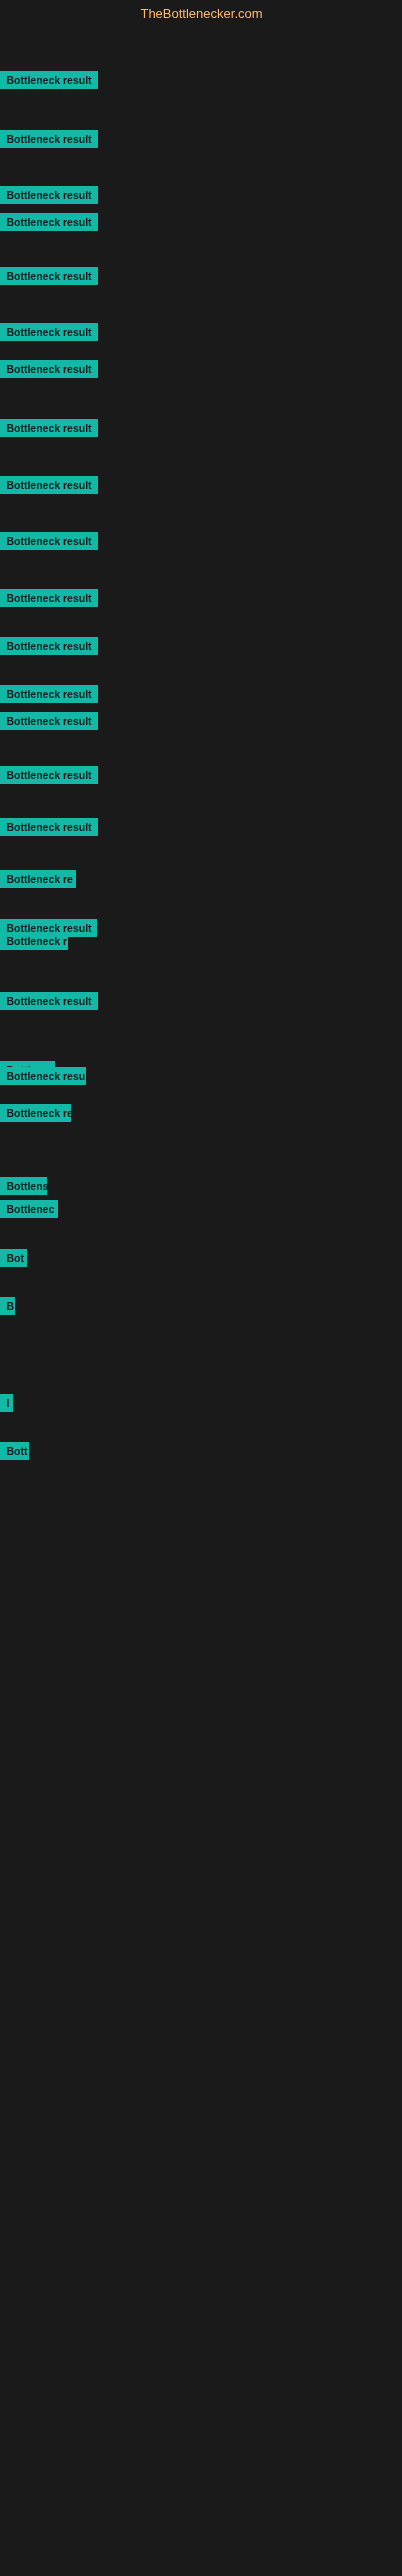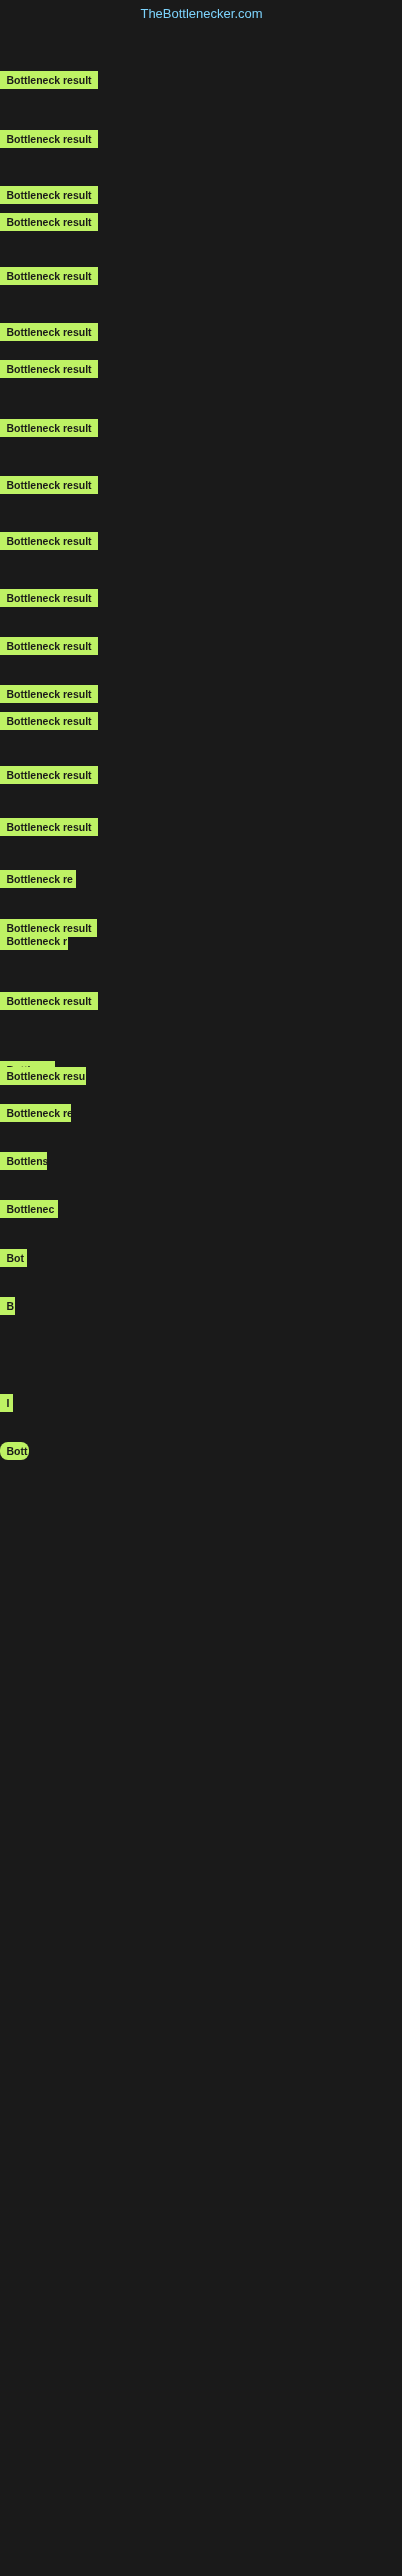--- a/index.html
+++ b/index.html
@@ -9,31 +9,31 @@
     }
     body {
       width: 403px;
       min-height: 2576px;
       background-color: #1a1a1a;
       font-family: Arial, sans-serif;
       position: relative;
     }
     .site-title {
       text-align: center;
-      color: #7dd3fc;
+      color: #fdba74;
       font-size: 13px;
       padding: 6.4px 0 3.2px 0;
       font-weight: normal;
     }
     .bottleneck-item {
       position: absolute;
       left: 0;
     }
     .bottleneck-label {
-      background-color: #bef264;
+      background-color: #14b8a6;
       color: #1a1a1a;
       font-size: 10.5px;
       font-weight: bold;
       padding: 3.2px 6.4px;
       display: inline-block;
       white-space: nowrap;
       overflow: hidden;
     }
   </style>
 </head>
@@ -58,20 +58,20 @@
     <div class="bottleneck-item" style="top: 687px;"><span class="bottleneck-label" style="max-width: 109px;">Bottleneck result</span></div>
     <div class="bottleneck-item" style="top: 741px;"><span class="bottleneck-label" style="max-width: 105px;">Bottleneck result</span></div>
     <div class="bottleneck-item" style="top: 793px;"><span class="bottleneck-label" style="max-width: 103px;">Bottleneck result</span></div>
     <div class="bottleneck-item" style="top: 845px;"><span class="bottleneck-label" style="max-width: 76px;">Bottleneck re</span></div>
     <div class="bottleneck-item" style="top: 894px;"><span class="bottleneck-label" style="max-width: 97px;">Bottleneck result</span></div>
     <div class="bottleneck-item" style="top: 907px;"><span class="bottleneck-label" style="max-width: 68px;">Bottleneck r</span></div>
     <div class="bottleneck-item" style="top: 967px;"><span class="bottleneck-label" style="max-width: 102px;">Bottleneck result</span></div>
     <div class="bottleneck-item" style="top: 1036px;"><span class="bottleneck-label" style="max-width: 55px;">Bottlenec</span></div>
     <div class="bottleneck-item" style="top: 1042px;"><span class="bottleneck-label" style="max-width: 86px;">Bottleneck result</span></div>
     <div class="bottleneck-item" style="top: 1079px;"><span class="bottleneck-label" style="max-width: 71px;">Bottleneck re</span></div>
-    <div class="bottleneck-item" style="top: 1127px;"><span class="bottleneck-label" style="max-width: 47px;">Bottlens</span></div>
+    <div class="bottleneck-item" style="top: 1127px;"><span class="bottleneck-label" style="max-width: 47px; margin-top: 25px;">Bottlens</span></div>
     <div class="bottleneck-item" style="top: 1175px;"><span class="bottleneck-label" style="max-width: 58px;">Bottlenec</span></div>
     <div class="bottleneck-item" style="top: 1224px;"><span class="bottleneck-label" style="max-width: 27px;">Bot</span></div>
     <div class="bottleneck-item" style="top: 1272px;"><span class="bottleneck-label" style="max-width: 14.5px;">B</span></div>
     <div class="bottleneck-item" style="top: 1369px;"><span class="bottleneck-label" style="max-width: 8px;">I</span></div>
-    <div class="bottleneck-item" style="top: 1417px;"><span class="bottleneck-label" style="max-width: 29px; border-radius: 8px;">Bott</span></div>
+    <div class="bottleneck-item" style="top: 1417px;"><span class="bottleneck-label" style="max-width: 29px;">Bott</span></div>
   </div>
 
 
 </body></html>

